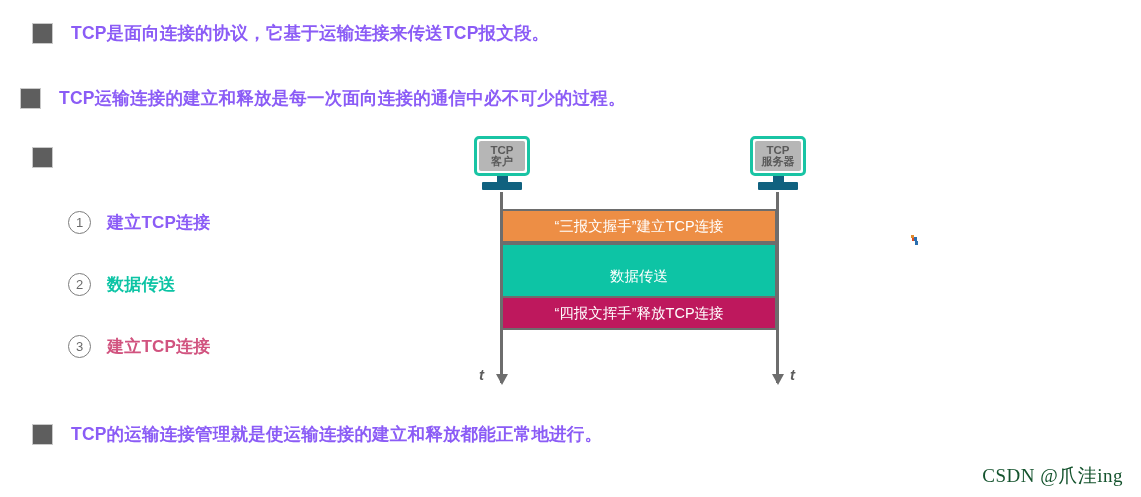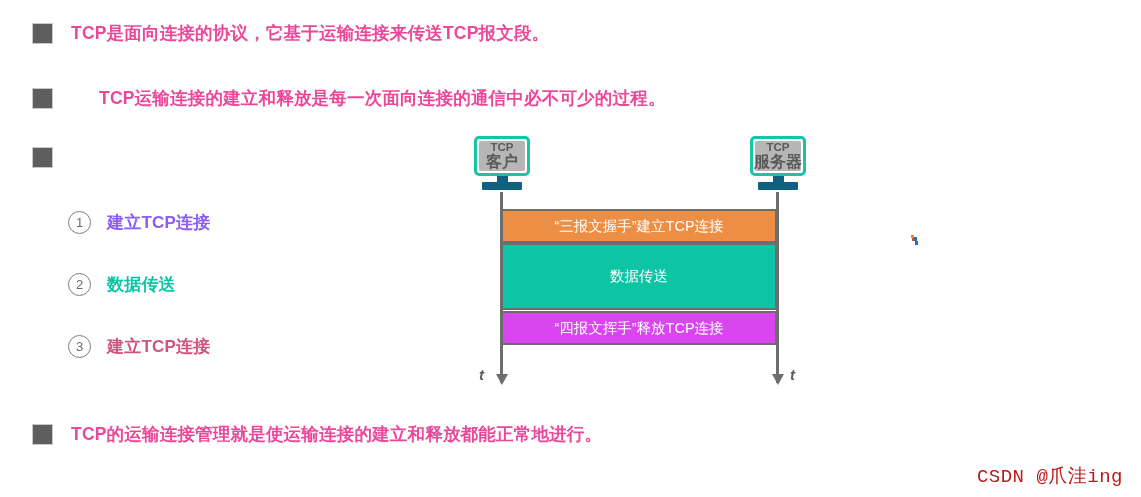--- a/index.html
+++ b/index.html
@@ -28,21 +28,21 @@
     height: 21px;
     background: #5e5e5e;
     border: 1px solid #c9c9c9;
     box-sizing: border-box;
     flex: 0 0 auto;
     margin-right: 18px;
   }
   .bullet-text {
     font-size: 17.5px;
     font-weight: bold;
-    color: #ec4899;
+    color: #8b5cf6;
     letter-spacing: 0.2px;
   }
 
   
   .phase-row {
     position: absolute;
     display: flex;
     align-items: center;
     white-space: nowrap;
   }
@@ -103,21 +103,21 @@
     align-items: center;
     justify-content: center;
     line-height: 1.02;
   }
   .host-screen span {
     font-size: 11.5px;
     font-weight: bold;
     color: #5a5a5a;
     white-space: nowrap;
   }
-  .host-screen span.l2 { font-size: 16px; }
+  .host-screen span.l2 { font-size: 11px; }
   .host-neck {
     width: 11px;
     height: 6px;
     background: #10617f;
     margin: 0 auto;
   }
   .host-base {
     width: 40px;
     height: 8px;
     background: #10617f;
@@ -182,55 +182,55 @@
     background: #ed8e45;
     font-size: 14.5px;
   }
   #bar-data {
     top: 107px;
     height: 67px;
     background: #0dc4a5;
     font-size: 14.5px;
   }
   #bar-release {
-    top: 175px;
+    top: 160px;
     height: 34px;
-    background: #d946ef;
+    background: #be185d;
     font-size: 14.5px;
   }
 
   
   #cursor-artifact {
     position: absolute;
     left: 911px;
     top: 235px;
     width: 9px;
     height: 11px;
   }
 
   
   #watermark {
     position: absolute;
     right: 18px;
     bottom: 8px;
     font-size: 19px;
-    color: #b91c1c;
+    color: #14532d;
     letter-spacing: 0.5px;
-    font-family: Liberation Mono, monospace;
+    font-family: Liberation Serif, serif;
   }
 </style>
 </head>
 <body>
 
 <div class="bullet-row" style="left:32px; top:21px;">
   <div class="bullet-square"></div>
   <div class="bullet-text">TCP是面向连接的协议，它基于运输连接来传送TCP报文段。</div>
 </div>
 
-<div class="bullet-row" style="left:32px; top:86px;gap:28px;">
+<div class="bullet-row" style="left:20px; top:86px;">
   <div class="bullet-square"></div>
   <div class="bullet-text">TCP运输连接的建立和释放是每一次面向连接的通信中必不可少的过程。</div>
 </div>
 
 <div class="bullet-row" style="left:32px; top:147px;">
   <div class="bullet-square"></div>
 </div>
 
 <div class="phase-row" style="left:68px; top:211px;">
   <div class="phase-num">1</div>

